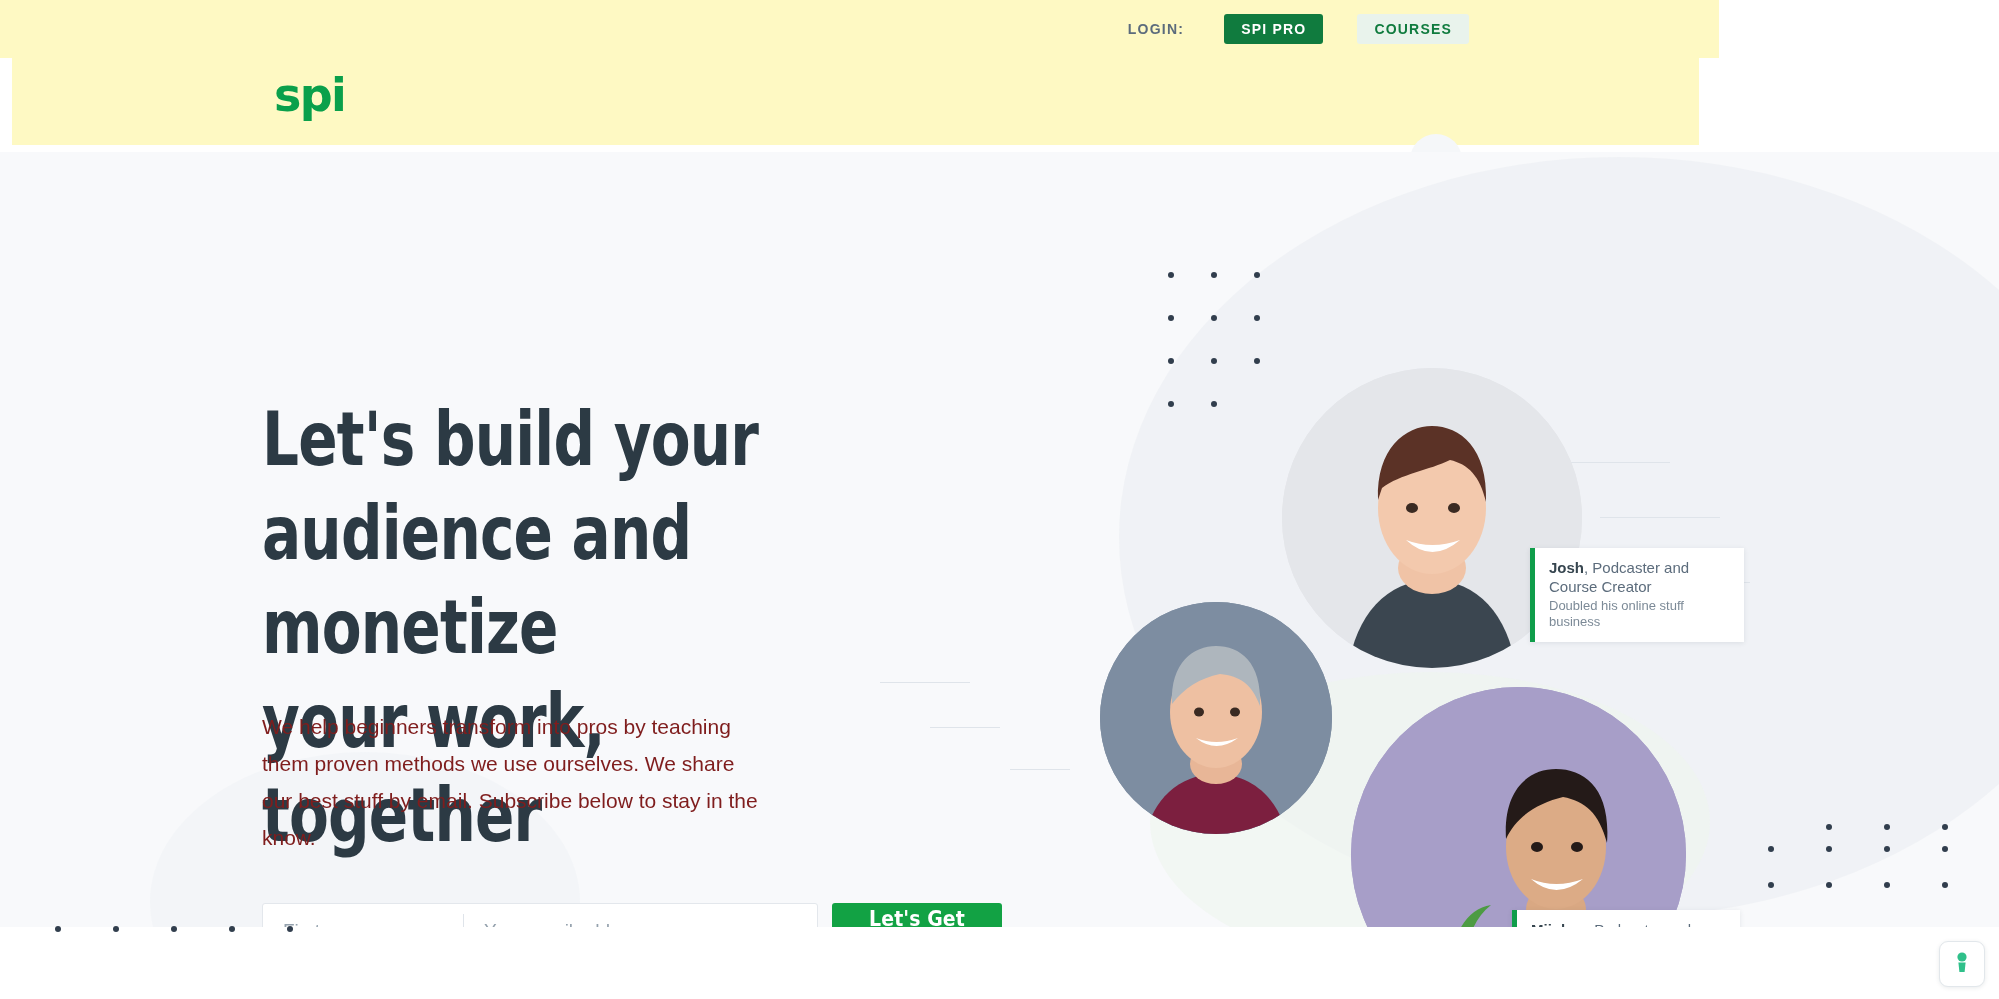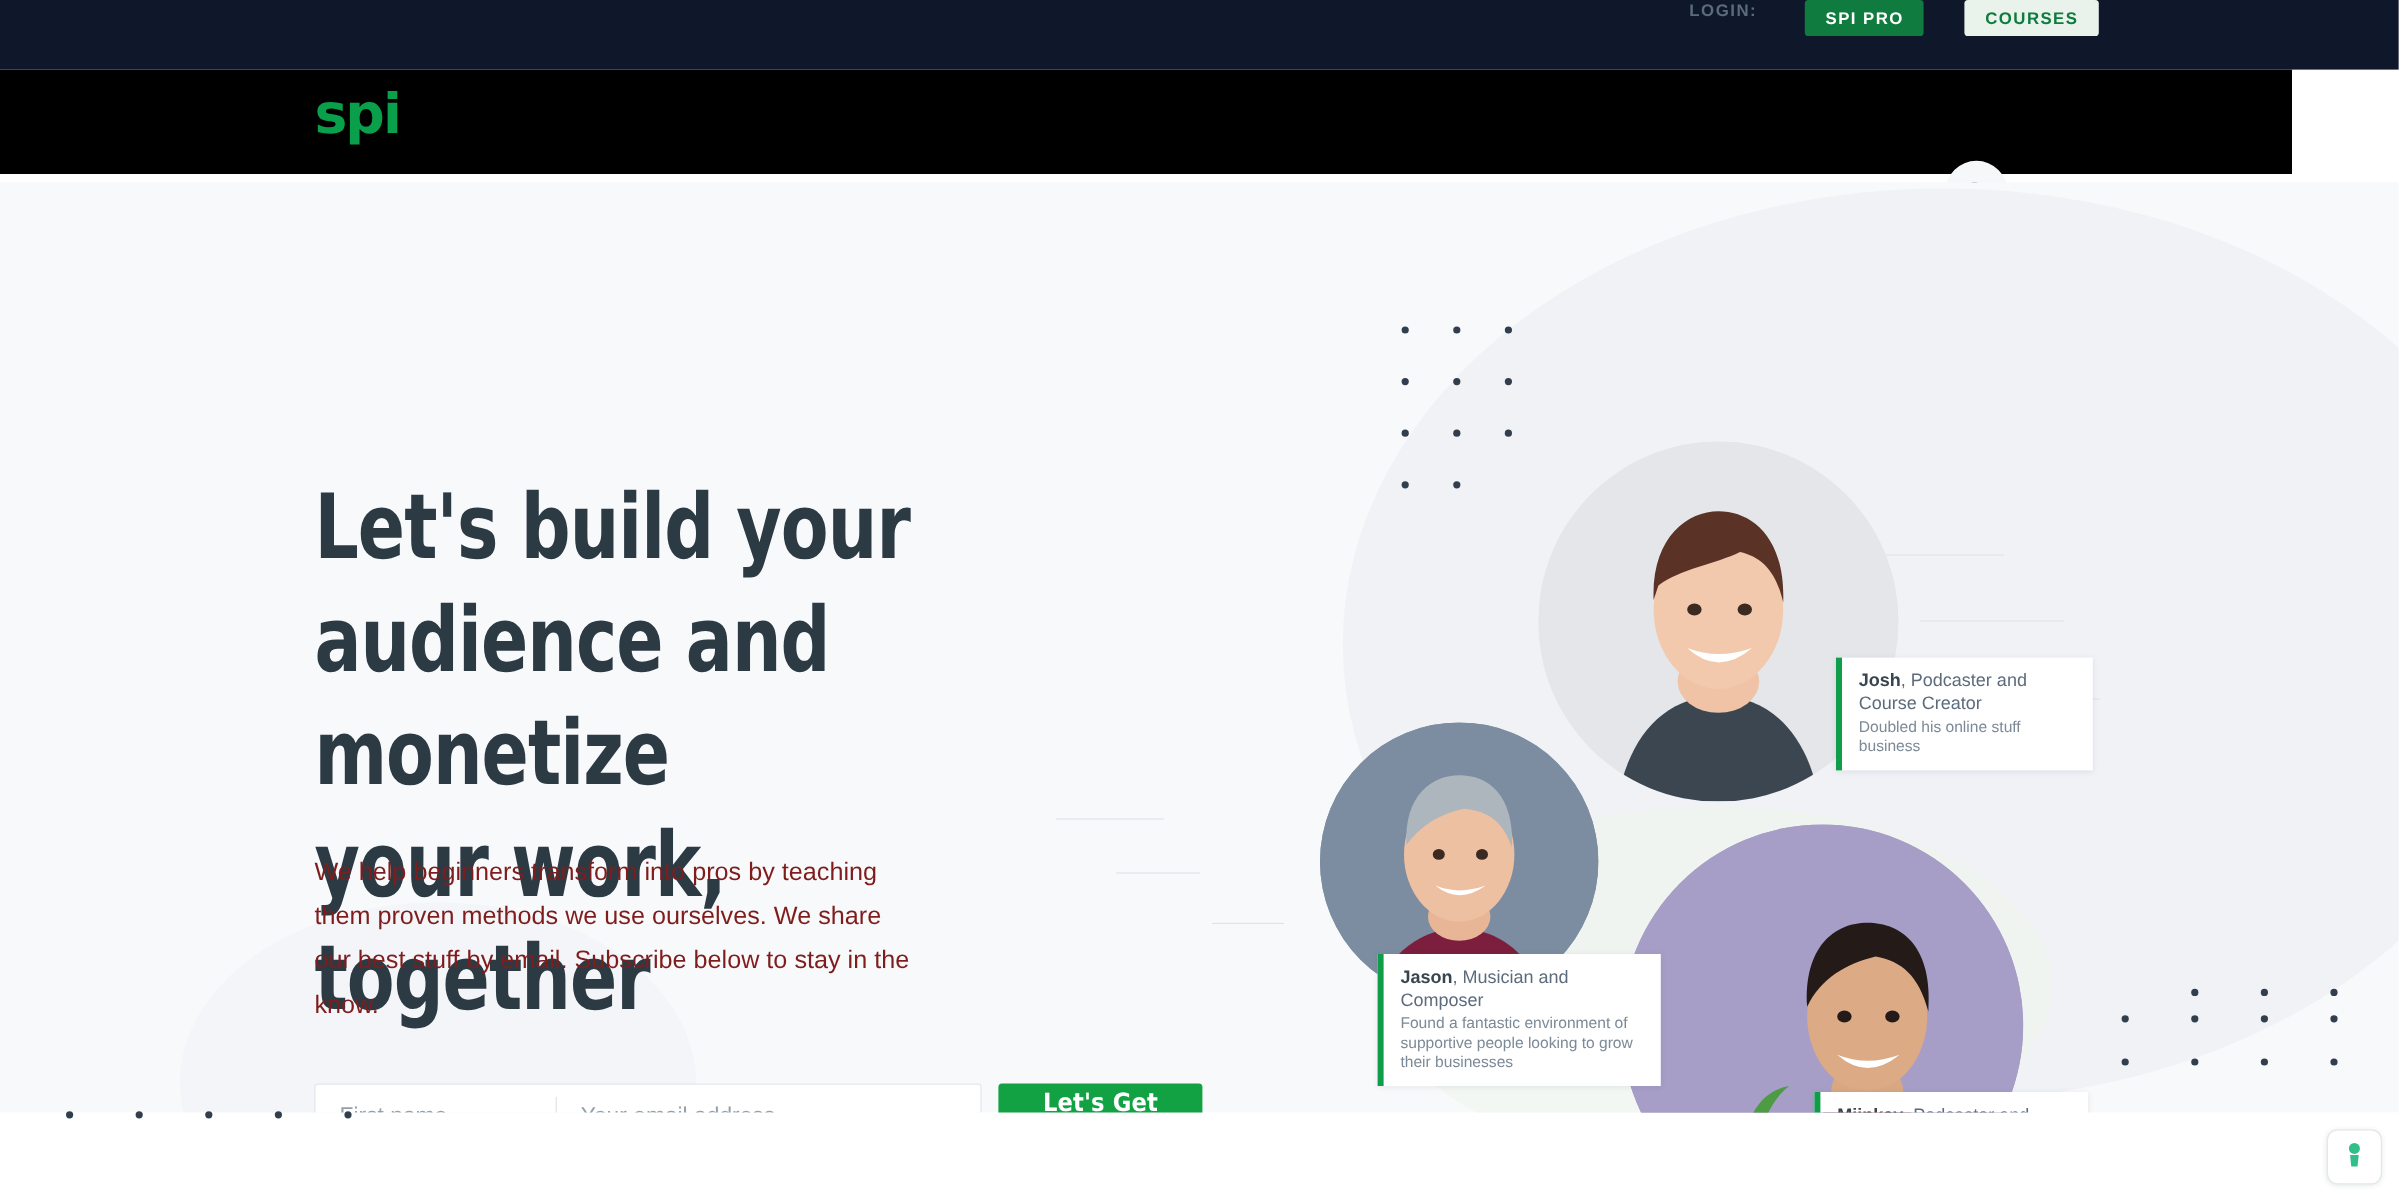--- a/index.html
+++ b/index.html
@@ -6,42 +6,42 @@
   html, body {
     width: 1999px; height: 999px;
     font-family: "Liberation Sans", sans-serif;
     background: #ffffff;
     overflow: hidden;
   }
   .page { position: relative; width: 1999px; height: 999px; background:#fff; }
 
   
   .topbar {
-    position: absolute; top: 0; left: 0; width: 1999px; height: 58px;
-    background: #0f172a;
-    display: flex; justify-content: flex-end;
+    position: absolute; top: 0; left: 0; width: 1719px; height: 58px;
+    background: #fef9c3;
+    display: flex; align-items: center; justify-content: flex-end;
     padding-right: 250px;
   }
   .login-label {
     font-size: 14px; font-weight: bold; letter-spacing: .09em;
     color: #5b6b7c; margin-right: 14px;
   }
   .pill {
     display: inline-flex; align-items: center; justify-content: center;
     height: 30px; padding: 0 17px; border-radius: 3px;
     font-size: 14px; font-weight: bold; letter-spacing: .085em;
     cursor: pointer; text-decoration: none; margin-left: 26px;
   }
   .pill-pro { background: #107b3e; color: #ffffff; margin-right: 8px; }
   .pill-courses { background: #e9f3ec; color: #107b3e; }
 
   
   .header {
-    position: absolute; top: 58px; left: 0; width: 1910px; height: 87px;
-    background: #000000;
+    position: absolute; top: 58px; left: 12px; width: 1687px; height: 87px;
+    background: #fef9c3;
   }
   .logo {
     position: absolute; left: 262px; top: 14px;
     font-size: 46px; font-weight: bold; letter-spacing: -.035em;
     color: #0aa04b; line-height: 1; cursor: pointer;
     font-family: "DejaVu Sans", sans-serif;
   }
   .nav {
     position: absolute; right: 310px; top: 0; height: 87px;
     display: flex; align-items: center; gap: 0;
@@ -293,26 +293,20 @@
       </svg>
     </div>
 
     <div class="tcard tc-josh">
       <div class="t-name">
         <b>Josh</b><span>, Podcaster and Course Creator</span>
       </div>
       <div class="t-desc">Doubled his online stuff business</div>
     </div>
 
-    <div class="tcard tc-jason">
-      <div class="t-name">
-        <b>Jason</b><span>, Musician and Composer</span>
-      </div>
-      <div class="t-desc">Found a fantastic environment of supportive people looking to grow their businesses</div>
-    </div>
 
     <div class="tcard tc-miinkay">
       <div class="t-name">
         <b>Miinkay</b><span>, Podcaster and Course Creator</span>
       </div>
 
     </div>
 
   </div>
 

